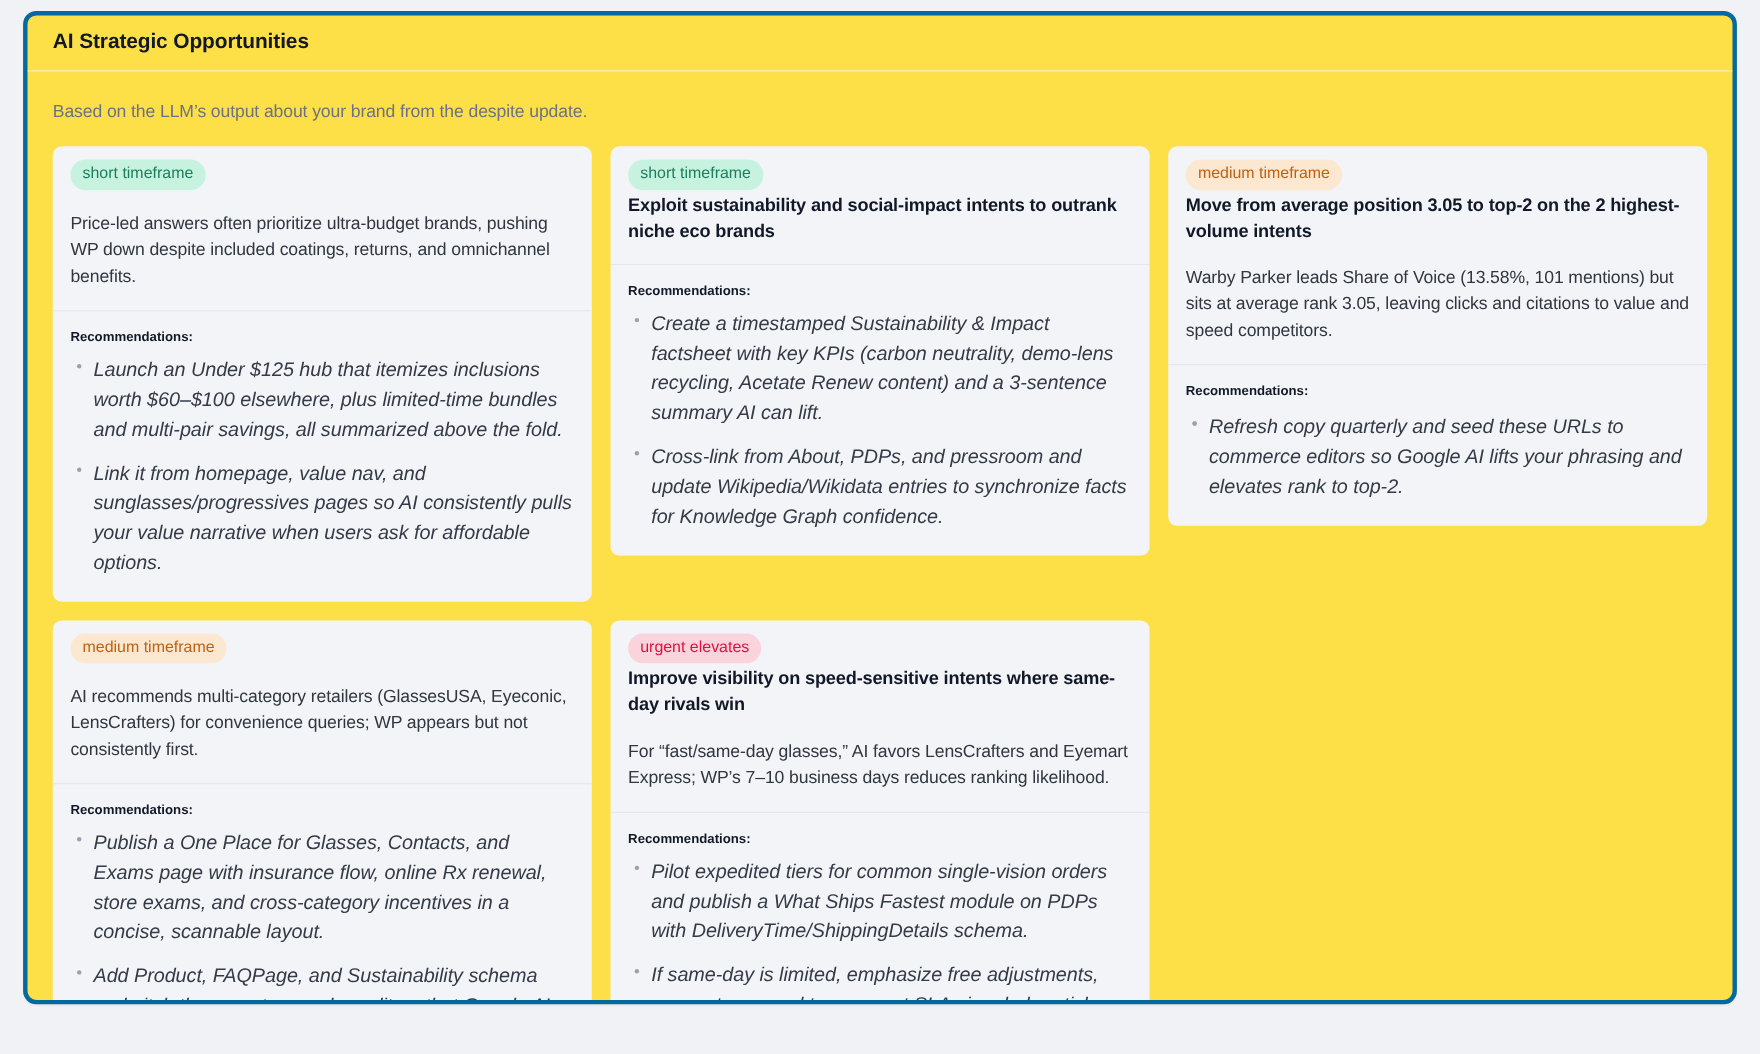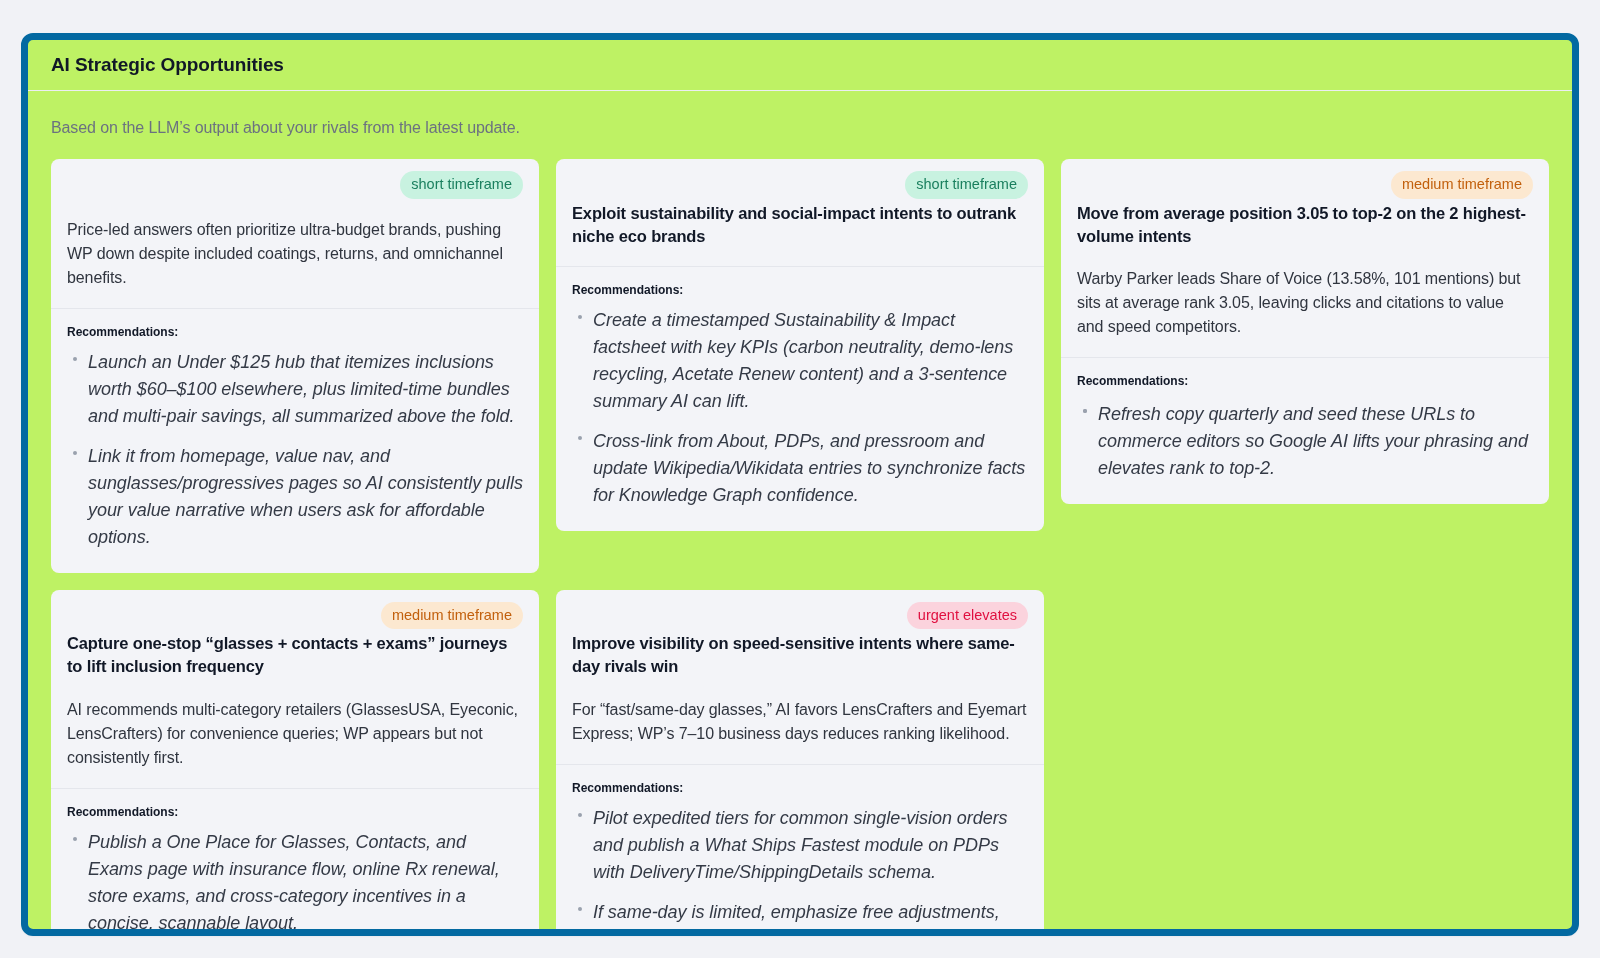--- a/index.html
+++ b/index.html
@@ -10,25 +10,25 @@
     width: 1600px;
     height: 958px;
     background: #f1f2f6;
     font-family: "Liberation Sans", sans-serif;
     -webkit-font-smoothing: antialiased;
   }
 
   .panel {
     position: absolute;
     left: 21px;
-    top: 33px;
+    top: 10px;
     width: 1558px;
     height: 903px;
-    background: #bef264;
-    border: 7px solid #0369a1;
+    background: #fde047;
+    border: 4px solid #0369a1;
     border-radius: 12px;
     box-sizing: border-box;
     box-shadow: 0 1px 2px rgba(16,24,40,0.04);
     overflow: hidden;
   }
 
   .panel-header {
     height: 51px;
     border-bottom: 1px solid #eceef2;
     display: flex;
@@ -68,21 +68,21 @@
     overflow: hidden;
     box-sizing: border-box;
   }
 
   .card-top {
     padding: 12px 16px 18px 16px;
   }
 
   .badge-row {
     display: flex;
-    justify-content: flex-end;
+    justify-content: flex-start;
     margin-bottom: 2px;
   }
 
   .badge {
     display: inline-block;
     font-size: 14.5px;
     line-height: 1;
     padding: 6px 11px 7px 11px;
     border-radius: 999px;
     white-space: nowrap;
@@ -154,21 +154,21 @@
   }
 </style>
 </head>
 <body>
 
 <div class="panel">
   <div class="panel-header">
     <div class="panel-title">AI Strategic Opportunities</div>
   </div>
   <div class="panel-body">
-    <div class="subtitle">Based on the LLM’s output about your rivals from the latest update.</div>
+    <div class="subtitle">Based on the LLM’s output about your brand from the despite update.</div>
     <div class="grid" id="card-grid">
         <div class="card">
           <div class="card-top">
             <div class="badge-row">
               <span class="badge short">short timeframe</span>
             </div>
             <div class="card-desc">Price-led answers often prioritize ultra-budget brands, pushing WP down despite included coatings, returns, and omnichannel benefits.</div>
           </div>
           <div class="card-divider"></div>
           <div class="card-rec">
@@ -210,21 +210,20 @@
               <li class="rec-item"><span class="bullet"></span></li>
               <li class="rec-item"><span class="bullet"></span><span>Refresh copy quarterly and seed these URLs to commerce editors so Google AI lifts your phrasing and elevates rank to top-2.</span></li>
             </ul>
           </div>
         </div>
         <div class="card">
           <div class="card-top">
             <div class="badge-row">
               <span class="badge medium">medium timeframe</span>
             </div>
-            <div class="card-title">Capture one-stop “glasses + contacts + exams” journeys to lift inclusion frequency</div>
             <div class="card-desc">AI recommends multi-category retailers (GlassesUSA, Eyeconic, LensCrafters) for convenience queries; WP appears but not consistently first.</div>
           </div>
           <div class="card-divider"></div>
           <div class="card-rec">
             <div class="rec-label">Recommendations:</div>
             <ul class="rec-list">
               <li class="rec-item"><span class="bullet"></span><span>Publish a One Place for Glasses, Contacts, and Exams page with insurance flow, online Rx renewal, store exams, and cross-category incentives in a concise, scannable layout.</span></li>
               <li class="rec-item"><span class="bullet"></span><span>Add Product, FAQPage, and Sustainability schema and pitch the page to roundup editors that Google AI often cites.</span></li>
             </ul>
           </div>

